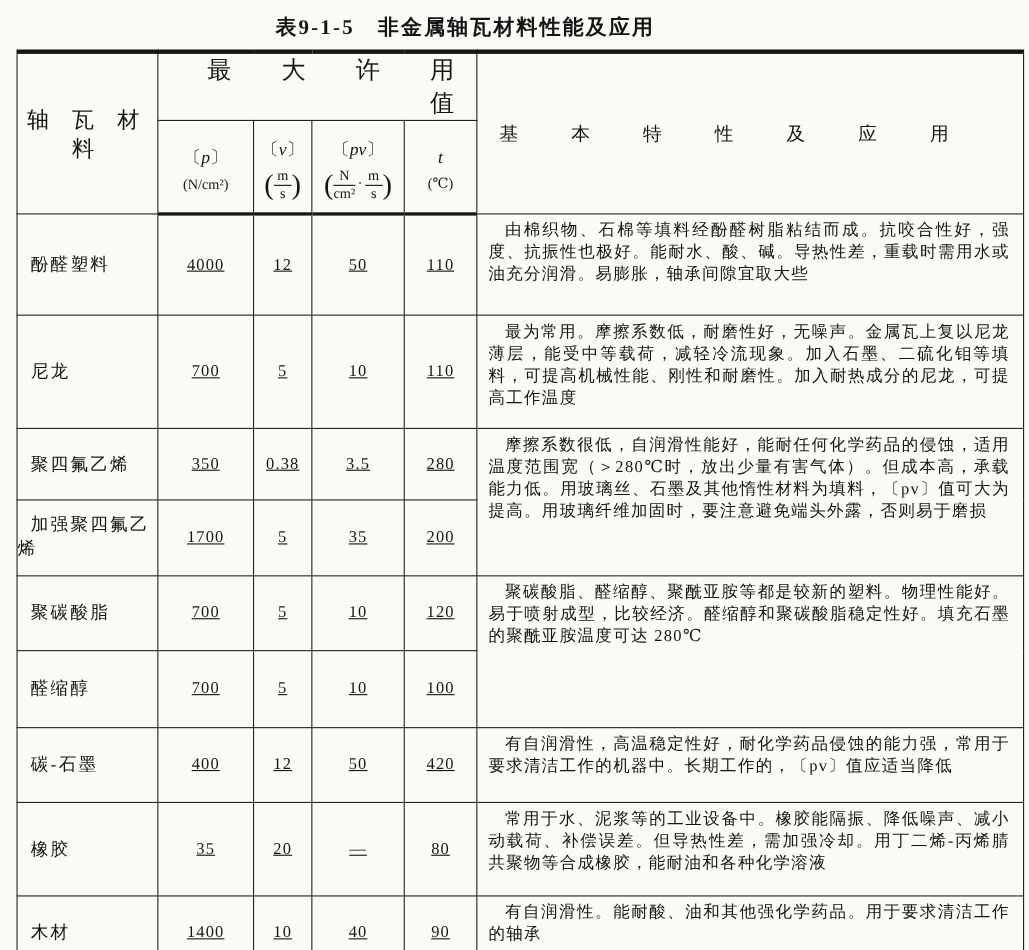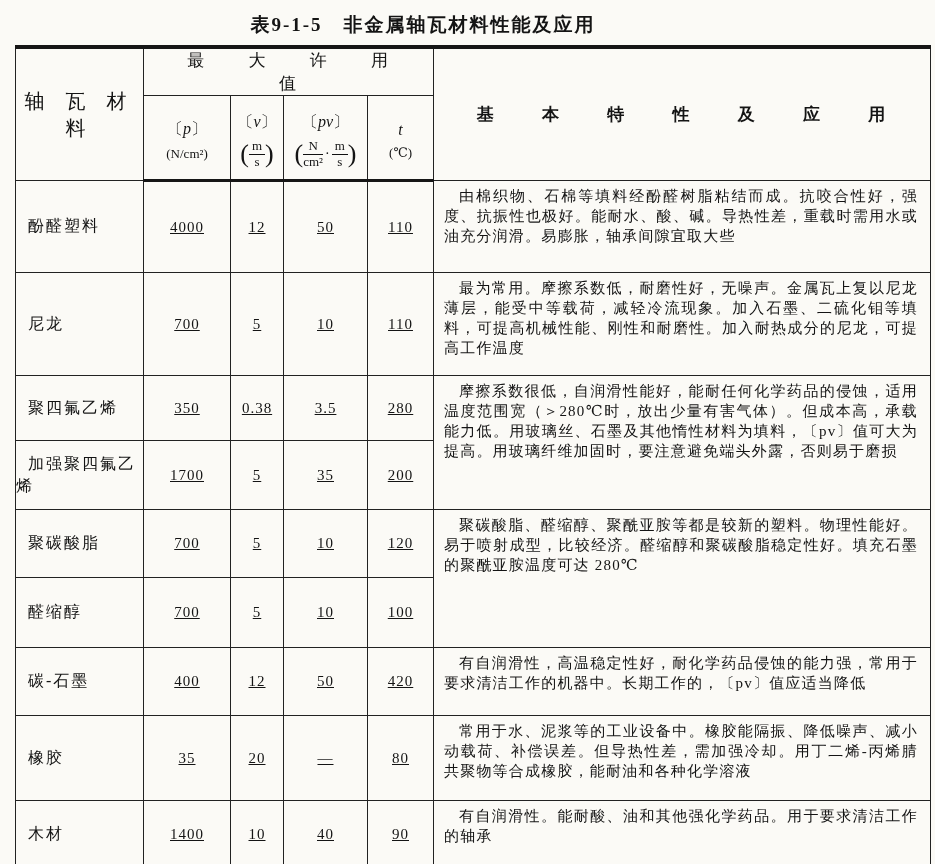--- a/index.html
+++ b/index.html
@@ -23,22 +23,22 @@
     border-collapse:collapse;
     border-top:4px solid #161616;
     border-bottom:4px solid #161616;
     border-left:1px solid #2a2a2a;
     border-right:1px solid #2a2a2a;
   }
   th,td{border:1px solid #222;padding:0;vertical-align:middle;}
   thead th{font-weight:normal;}
   thead tr.h2 th{border-bottom:3px solid #161616;}
   .hdr-material{font-size:20px;letter-spacing:8px;text-align:center;}
-  .hdr-maxgroup{font-size:17px;letter-spacing:20px;text-align:center;height:35px;padding-left:18px;}
-  .hdr-desc{font-size:17px;letter-spacing:22px;text-align:center;padding-left:20px;font-weight:bold;}
+  .hdr-maxgroup{font-size:22px;letter-spacing:20px;text-align:right;height:35px;padding-left:18px;}
+  .hdr-desc{font-size:17px;letter-spacing:22px;text-align:left;padding-left:20px;}
   .hdr-unit-cell{height:83px;vertical-align:middle;text-align:center;}
   .symrow{display:block;font-size:16px;margin:6px 0 4px 0;}
   .symrow i{font-family:"Liberation Serif",serif;}
   .unitrow{display:block;font-size:13px;margin-top:6px;white-space:nowrap;}
   .frac{display:inline-block;vertical-align:middle;text-align:center;font-size:13px;line-height:1.15;}
   .frac .fn{display:block;border-bottom:1px solid #111;padding:0 3px;}
   .frac .fd{display:block;}
   .bigp{font-size:26px;line-height:0;vertical-align:middle;font-weight:300;}
   .dot{vertical-align:middle;font-size:14px;padding:0 2px;}
   td.mat{font-size:16px;letter-spacing:2px;text-align:left;padding-left:12px;}

